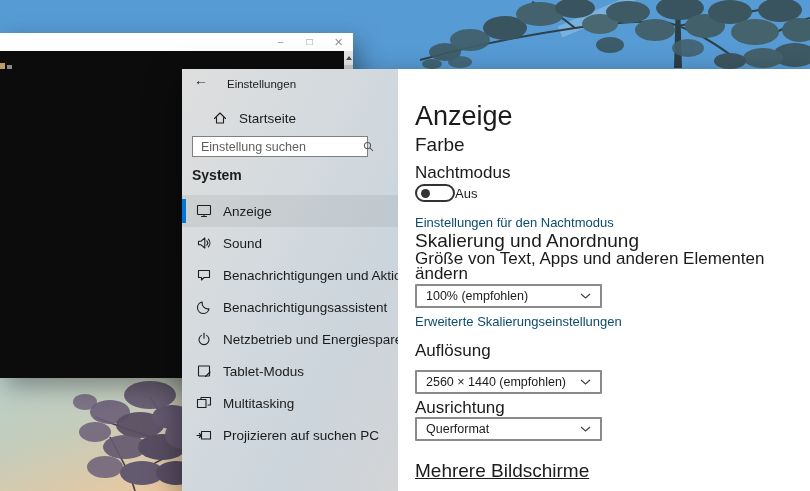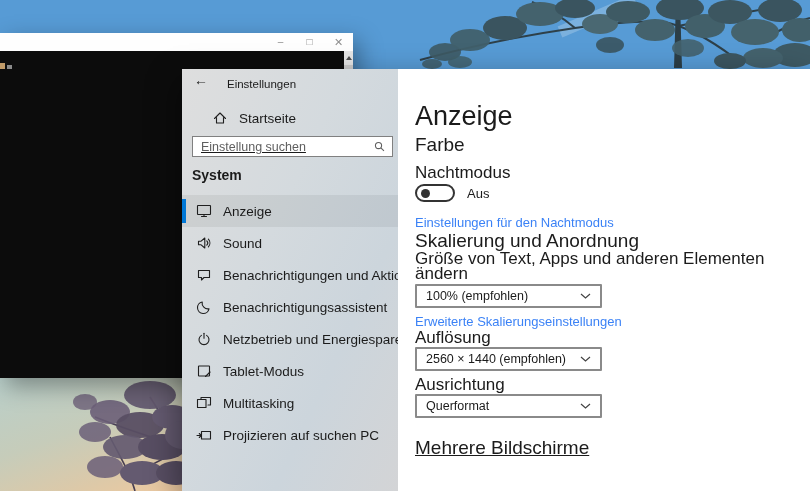--- a/index.html
+++ b/index.html
@@ -44,22 +44,22 @@
   .sidebar{
     position:absolute;left:0;top:0;width:216px;bottom:0;
     background:linear-gradient(115deg,#dedede 0%,#d4dade 40%,#ccd5dc 70%,#d3d4d6 100%);
   }
   .sb-header{position:absolute;left:0;top:0;right:0;height:30px;}
   .back-btn{position:absolute;left:12px;top:3px;font-size:14px;color:#1b1b1b;cursor:default;}
   .sb-title{position:absolute;left:45px;top:9px;font-size:11.5px;}
   .home-row{position:absolute;left:0;top:36px;right:0;height:26px;display:flex;align-items:center;padding-left:30px;}
   .home-row .sb-label{margin-left:11px;font-size:13.5px;}
   .search-box{
-    position:absolute;left:10px;top:67px;width:201px;height:21px;background:#fff;
-    border:1px solid #808080;box-sizing:border-box;display:flex;align-items:center;text-decoration:underline;
+    position:absolute;left:10px;top:67px;width:176px;height:21px;background:#fff;
+    border:1px solid #808080;box-sizing:border-box;display:flex;align-items:center;
   }
   .search-box input{
     border:none;outline:none;flex:1;font-size:12.5px;padding:0 0 0 8px;
     font-family:"Liberation Sans",sans-serif;color:#1b1b1b;background:transparent;height:17px;
   }
   .search-box input::placeholder{color:#5f5f5f;opacity:1;}
   .search-glyph{margin-right:6px;display:flex;}
   .sb-section{position:absolute;left:10px;top:98px;font-size:14px;font-weight:bold;}
   .sb-items{position:absolute;left:0;top:126px;right:0;}
   .sb-item{position:relative;height:32px;display:flex;align-items:center;padding-left:14px;}
@@ -71,40 +71,40 @@
   
   .main{position:absolute;left:216px;top:0;right:0;bottom:0;background:#fff;padding:0 0 0 17px;box-sizing:border-box;overflow:hidden;}
   .page-title{margin:34px 0 0;font-size:27px;font-weight:300;line-height:26px;}
   .sec-h{font-size:19px;font-weight:400;line-height:20px;margin:0;}
   .sec-h.farbe{margin-top:6px;}
   .sec-h.skal{margin-top:0;}
   .sec-h.multi{margin-top:20px;text-decoration:underline;}
   .fld-label{font-size:17px;line-height:15px;}
   .lbl-night{margin-top:10px;}
   .lbl-scale{margin-top:0;}
-  .lbl-res{}
+  .lbl-res{margin-top:13px;}
   .lbl-orient{margin-top:6px;}
-  .toggle-row{margin-top:4px;height:18px;display:flex;align-items:center;gap:12px;}
+  .toggle-row{margin-top:4px;height:18px;display:flex;align-items:center;gap:0;}
   .toggle{
     width:40px;height:18px;border:2px solid #333;border-radius:10px;box-sizing:border-box;
     position:relative;background:#fff;
   }
   .toggle .knob{position:absolute;left:4px;top:2.5px;width:9px;height:9px;border-radius:50%;background:#333;}
   .toggle-state{font-size:13px;}
-  .link{font-size:13px;line-height:16px;color:#3b82f6;cursor:default;}
+  .link{font-size:13px;line-height:16px;color:#0c4a6e;cursor:default;}
   .link.l1{margin-top:13px;}
   .link.l2{margin-top:6px;}
   .dropdown{
     margin-top:2px;width:187px;height:24px;border:2px solid #8a8a8a;box-sizing:border-box;
     display:flex;align-items:center;background:#fff;padding:0 9px;border-radius:1px;
   }
   .dropdown .dd-value{flex:1;font-size:12.5px;white-space:nowrap;overflow:hidden;}
   .dropdown svg{flex:none;}
   .dd1{margin-top:3px;}
-  .dd2{margin-top:2px;}
+  .dd2{margin-top:12px;}
   .dd3{margin-top:2px;}
 </style>
 </head>
 <body>
 
 <div id="screen">
 
   <div class="desktop">
     <svg class="sky-trees" viewBox="0 0 810 70" preserveAspectRatio="none">
       <path d="M560 32 L635 0" stroke="rgba(255,255,255,0.22)" stroke-width="12" fill="none"></path>

